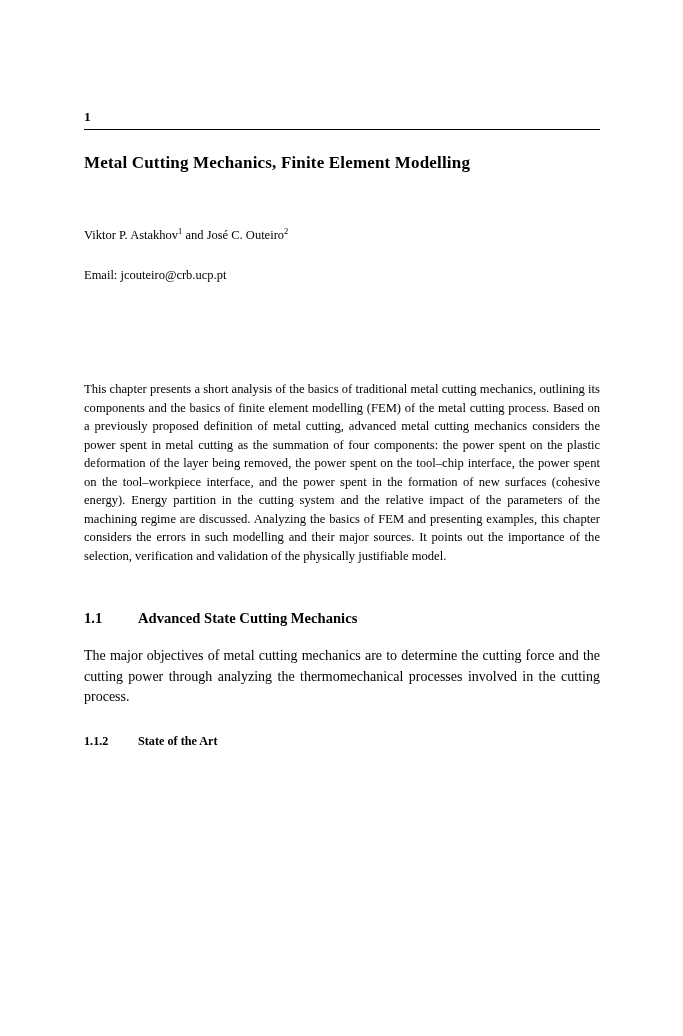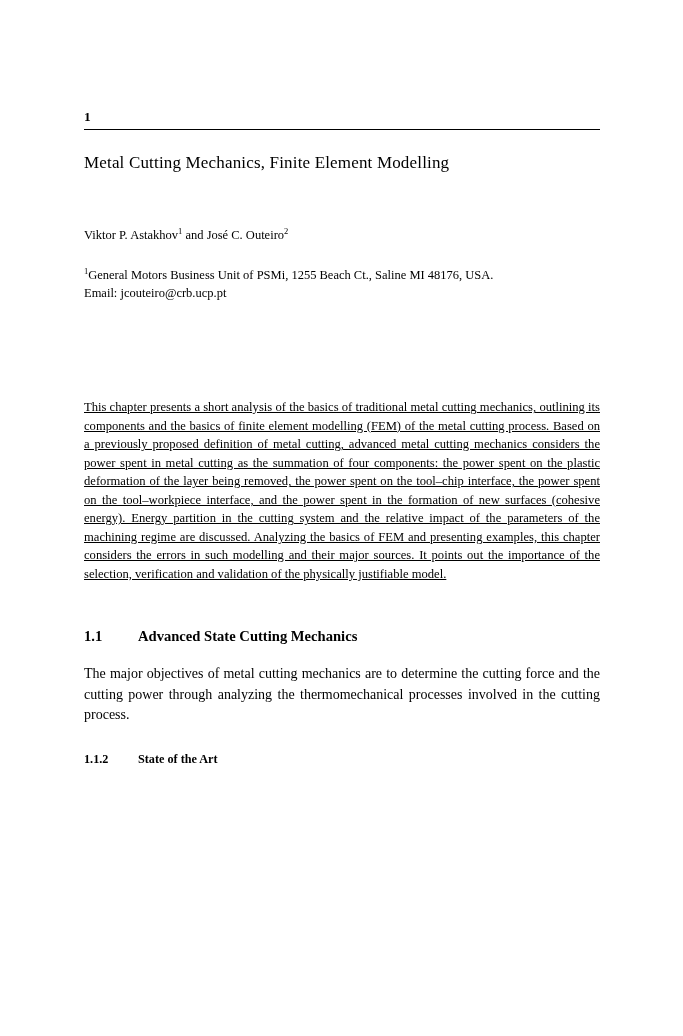--- a/index.html
+++ b/index.html
@@ -30,21 +30,21 @@
     margin: 0 0 4px 0;
   }
   .rule {
     border: none;
     border-top: 1px solid #000;
     margin: 2px 0 0 0;
     height: 0;
   }
   .chapter-title {
     font-size: 17px;
-    font-weight: normal;
+    font-weight: bold;
     line-height: 1.25;
     margin: 22px 0 0 0;
     letter-spacing: 0.01em;
   }
   .authors {
     font-size: 12.5px;
     margin: 54px 0 0 0;
     line-height: 1.35;
   }
   .authors sup {
@@ -64,21 +64,20 @@
     line-height: 0;
   }
   .aff-line {
     display: block;
   }
   .abstract {
     font-size: 12.6px;
     margin: 96px 0 0 0;
     line-height: 1.47;
     text-align: justify;
-    text-decoration: underline;
   }
   .section-h1 {
     font-size: 14.6px;
     font-weight: bold;
     margin: 44px 0 0 0;
     line-height: 1.3;
   }
   .section-h1 .num {
     display: inline-block;
     width: 54px;
@@ -107,21 +106,20 @@
   <div class="content">
 
     <div class="chapter-number">1</div>
     <hr class="rule">
 
     <h1 class="chapter-title">Metal Cutting Mechanics, Finite Element Modelling</h1>
 
     <p class="authors"><span>Viktor P. Astakhov</span><sup>1</sup><span> and </span><span>José C. Outeiro</span><sup>2</sup></p>
 
     <div class="affiliations">
-      <span class="aff-line"><sup>1</sup><span>General Motors Business Unit of PSMi, 1255 Beach Ct., Saline MI 48176, USA.</span></span>
       <span class="aff-line">Email: jcouteiro@crb.ucp.pt</span>
     </div>
 
     <p class="abstract">This chapter presents a short analysis of the basics of traditional metal cutting mechanics, outlining its components and the basics of finite element modelling (FEM) of the metal cutting process. Based on a previously proposed definition of metal cutting, advanced metal cutting mechanics considers the power spent in metal cutting as the summation of four components: the power spent on the plastic deformation of the layer being removed, the power spent on the tool–chip interface, the power spent on the tool–workpiece interface, and the power spent in the formation of new surfaces (cohesive energy). Energy partition in the cutting system and the relative impact of the parameters of the machining regime are discussed. Analyzing the basics of FEM and presenting examples, this chapter considers the errors in such modelling and their major sources. It points out the importance of the selection, verification and validation of the physically justifiable model.</p>
 
     <h2 class="section-h1"><span class="num">1.1</span><span>Advanced State Cutting Mechanics</span></h2>
 
     <p class="body-par">The major objectives of metal cutting mechanics are to determine the cutting force and the cutting power through analyzing the thermomechanical processes involved in the cutting process.</p>
 
     <h3 class="section-h2"><span class="num">1.1.2</span><span>State of the Art</span></h3>

